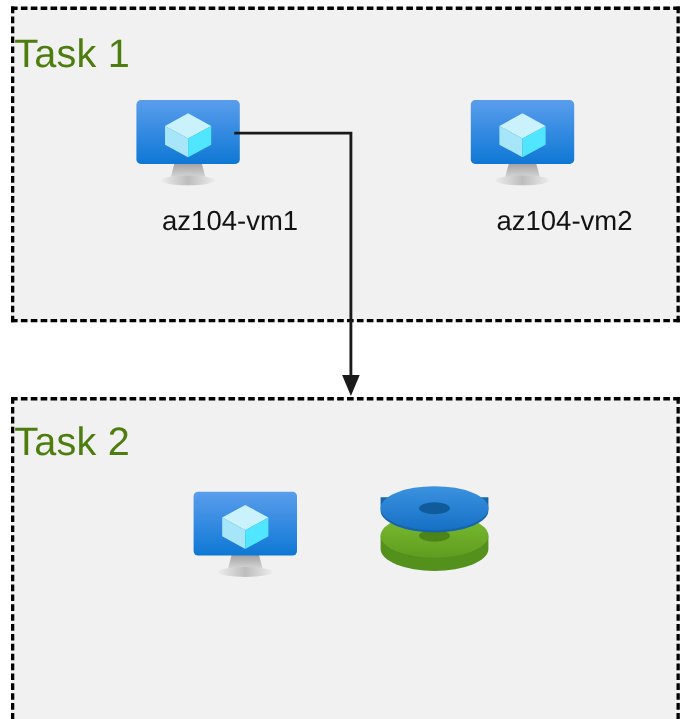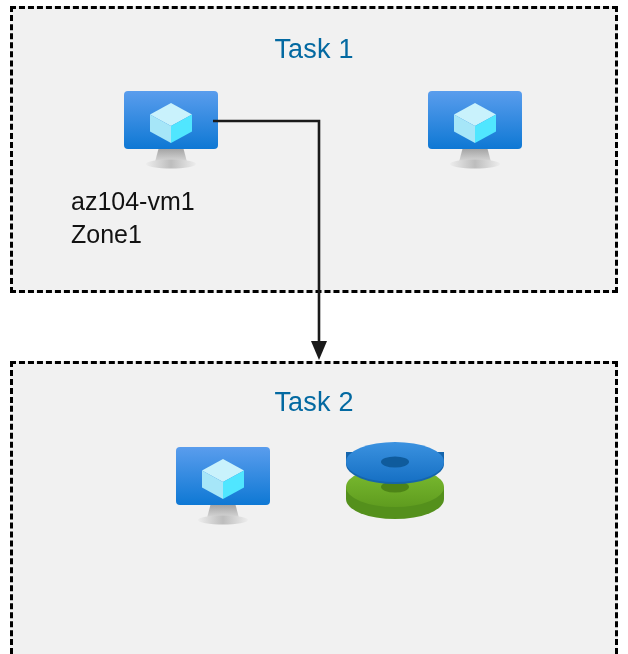--- a/index.html
+++ b/index.html
@@ -27,23 +27,23 @@
     background: #f1f1f1;
     border: 3px dashed #000000;
   }
   #task1-box { left: 10px;  top: 6px;   width: 608px; height: 287px; }
   #task2-box { left: 10px;  top: 361px; width: 608px; height: 320px; }
 
   .task-title {
     position: absolute;
     left: 0;
     width: 100%;
-    text-align: center;
-    color: #0369a1;
-    font-size: 27px;
+    text-align: left;
+    color: #4d7c0f;
+    font-size: 36px;
     line-height: 32px;
     letter-spacing: 0.2px;
     white-space: nowrap;
   }
   #task1-title { top: 24px; }
   #task2-title { top: 22px; }
 
   
   .node {
     position: absolute;
@@ -51,21 +51,21 @@
   }
   #node-vm1 { left: 58px;  top: 76px; }
   #node-vm2 { left: 362px; top: 76px; }
   #node-vm3 { left: 110px; top: 438px; }
 
   .node-label {
     position: absolute;
     left: 0;
     top: 100px;
     width: 100%;
-    text-align: left;
+    text-align: right;
     color: #121212;
     font-size: 25px;
     line-height: 33px;
     white-space: nowrap;
   }
 
   
   .vm-icon {
     position: absolute;
     left: 50%;
@@ -126,21 +126,20 @@
           <ellipse cx="52" cy="79" rx="25" ry="4.5" fill="url(#base1)"></ellipse>
           <rect x="5" y="6" width="94" height="58" rx="4" ry="4" fill="url(#scr1)"></rect>
 
           <path d="M52 18 L73 29.5 L52 41 L31 29.5 Z" fill="#c9f2fc"></path>
           <path d="M31 29.5 L52 41 L52 58 L31 46.5 Z" fill="#a6e6f8"></path>
           <path d="M73 29.5 L52 41 L52 58 L73 46.5 Z" fill="#50e6ff"></path>
         </svg>
       </div>
       <div class="node-label">
         <span>az104-vm1</span><br>
-        <span>Zone1</span>
       </div>
     </div>
 
     <div id="node-vm2" class="node">
       <div class="vm-icon">
         <svg viewBox="0 0 104 92" xmlns="http://www.w3.org/2000/svg">
           <defs>
             <linearGradient id="scr2" x1="0" y1="0" x2="0" y2="1">
               <stop offset="0" stop-color="#5a9ded"></stop>
               <stop offset="1" stop-color="#0e78d4"></stop>
@@ -157,21 +156,21 @@
           </defs>
           <path d="M41 58 h22 l5 19 h-32 z" fill="url(#stand2)"></path>
           <ellipse cx="52" cy="79" rx="25" ry="4.5" fill="url(#base2)"></ellipse>
           <rect x="5" y="6" width="94" height="58" rx="4" ry="4" fill="url(#scr2)"></rect>
           <path d="M52 18 L73 29.5 L52 41 L31 29.5 Z" fill="#c9f2fc"></path>
           <path d="M31 29.5 L52 41 L52 58 L31 46.5 Z" fill="#a6e6f8"></path>
           <path d="M73 29.5 L52 41 L52 58 L73 46.5 Z" fill="#50e6ff"></path>
         </svg>
       </div>
       <div class="node-label">
-        <br>
+        <span>az104-vm2</span><br>
       </div>
     </div>
   </div>
 
   <div id="task2-box" class="task-box">
 
     <div id="task2-title" class="task-title">Task 2</div>
 
     <div id="node-vm3" class="node" style="top:77px;">
       <div class="vm-icon">

